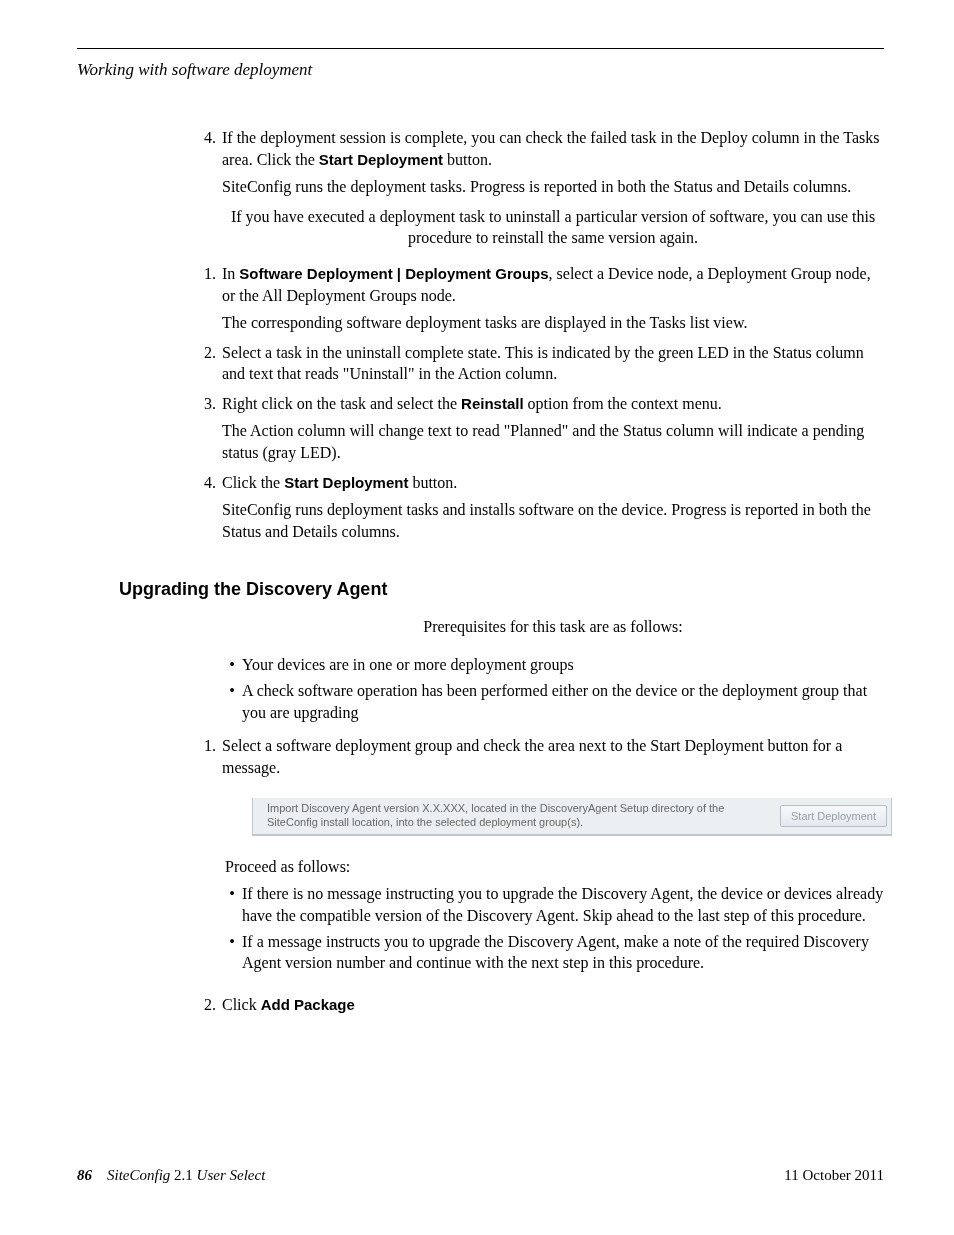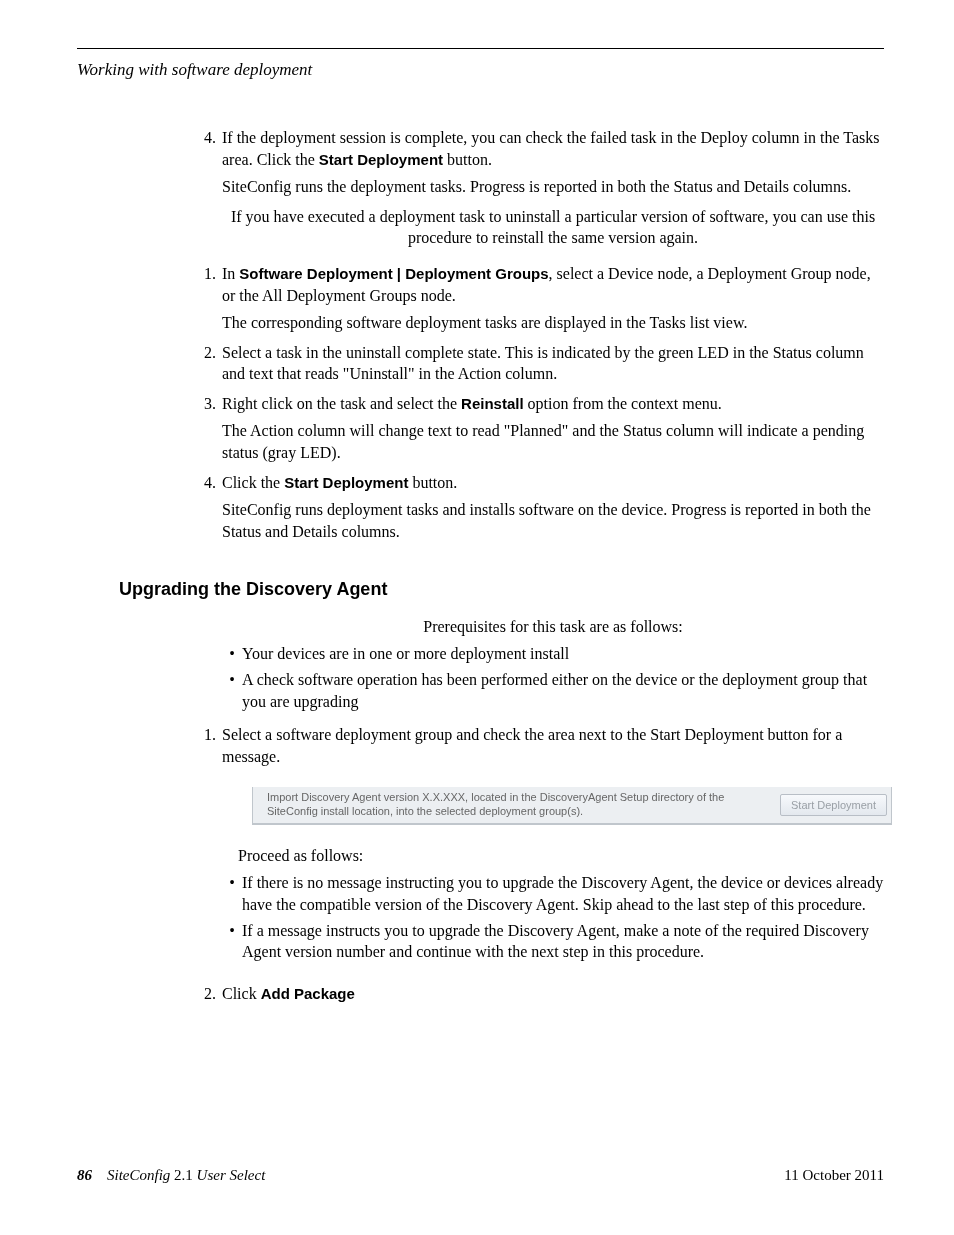--- a/index.html
+++ b/index.html
@@ -66,21 +66,21 @@
     margin: 0 0 4px 0;
   }
   .ul .bullet {
     flex: 0 0 20px;
     text-align: center;
   }
   .ul .li-body {
     flex: 1;
   }
   .para {
-    margin: 6px 16px;
+    margin: 6px 3px;
   }
   .sub-para {
     margin-top: 6px;
   }
   .ui-bold {
     font-family: Arial, Helvetica, sans-serif;
     font-weight: bold;
     font-size: 15px;
   }
   .intro {
@@ -219,26 +219,26 @@
       <li>
         <div class="num">4.</div>
         <div class="li-body">
           <span>Click the </span><span class="ui-bold">Start Deployment</span><span> button.</span>
           <div class="sub-para">SiteConfig runs deployment tasks and installs software on the device. Progress is reported in both the Status and Details columns.</div>
         </div>
       </li>
     </ol>
 
     <div class="section-heading">Upgrading the Discovery Agent</div>
-    <div class="intro" style="margin-bottom:6px">Prerequisites for this task are as follows:</div>
+    <div class="intro" style="margin-bottom:17px">Prerequisites for this task are as follows:</div>
 
     <ul class="ul" style="margin-left:30px; margin-bottom:12px">
       <li>
           <div class="bullet">•</div>
-          <div class="li-body">Your devices are in one or more deployment install</div>
+          <div class="li-body">Your devices are in one or more deployment groups</div>
         </li>
       <li>
           <div class="bullet">•</div>
           <div class="li-body">A check software operation has been performed either on the device or the deployment group that you are upgrading</div>
         </li>
     </ul>
 
     <ol class="ol">
       <li>
         <div class="num">1.</div>

